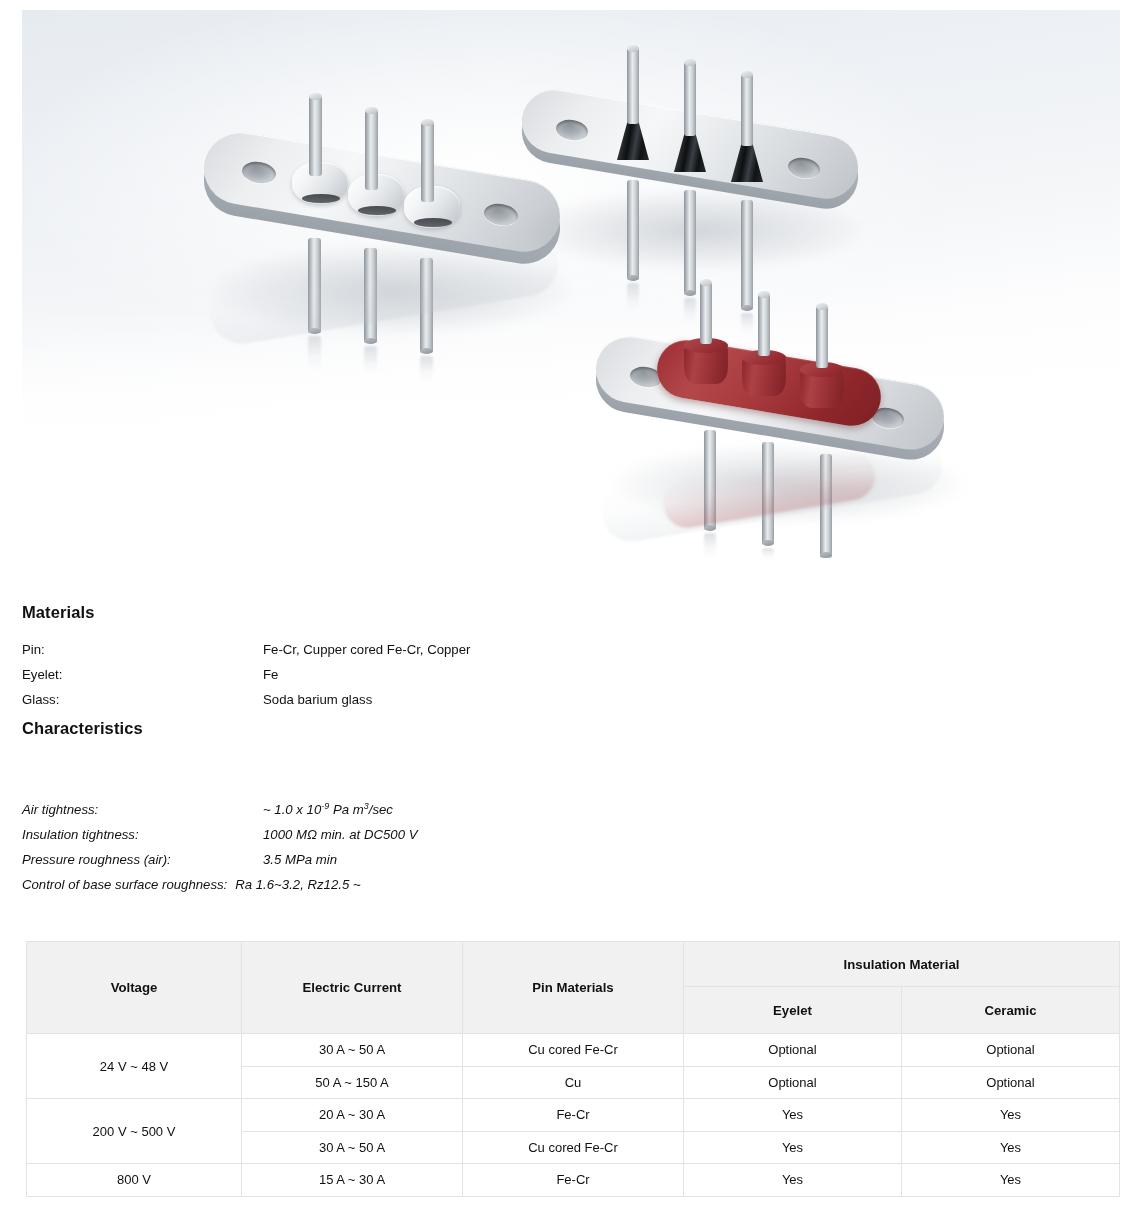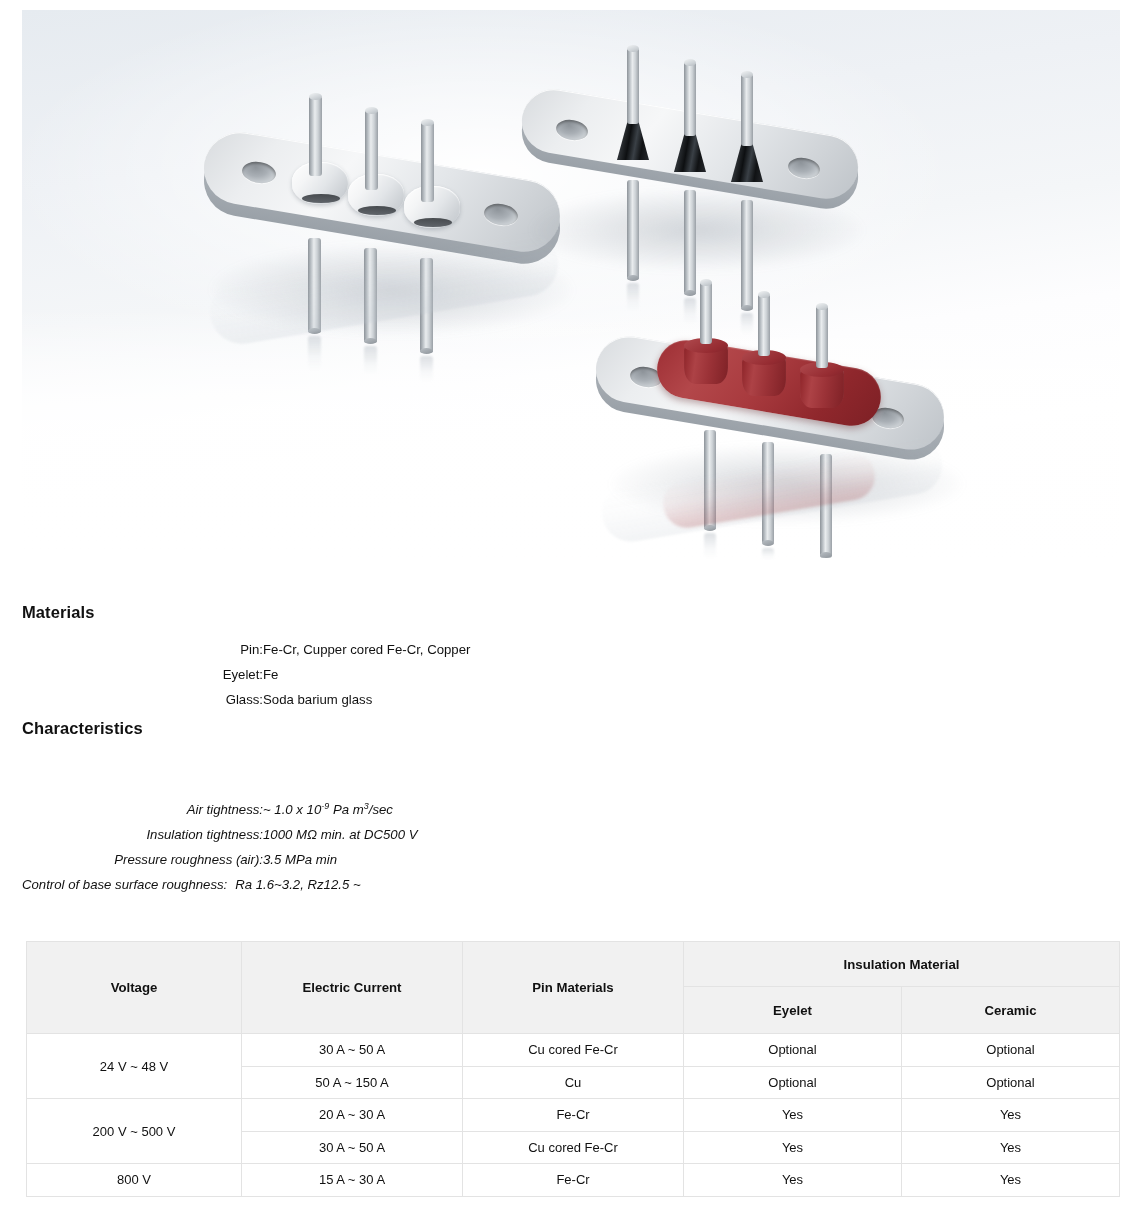--- a/index.html
+++ b/index.html
@@ -106,21 +106,21 @@
   .shadow-soft{
     position:absolute;border-radius:50%;
     background:radial-gradient(ellipse at 50% 50%, rgba(120,130,142,.30) 0%, rgba(120,130,142,.12) 45%, rgba(255,255,255,0) 75%);
     filter:blur(4px);
   }
 
   
   .sec-title{
     position:absolute;left:22px;font-size:16.5px;font-weight:bold;color:#111;letter-spacing:.1px;
   }
-  .spec-list{position:absolute;left:22px;font-size:13.2px;color:#111;text-align:right;}
+  .spec-list{position:absolute;left:22px;font-size:13.2px;color:#111;}
   .spec-row{display:flex;align-items:baseline;height:25px;line-height:25px;white-space:nowrap;}
   .spec-label{width:241px;flex:0 0 241px;}
   .spec-label.wide{width:auto;flex:0 0 auto;padding-right:8px;}
   .spec-value{white-space:nowrap;}
   sup{font-size:.68em;vertical-align:super;line-height:0;}
 
   
   .tbl-wrap{position:absolute;left:26px;top:941px;width:1094px;}
   table.spec{
     border-collapse:collapse;width:1094px;

